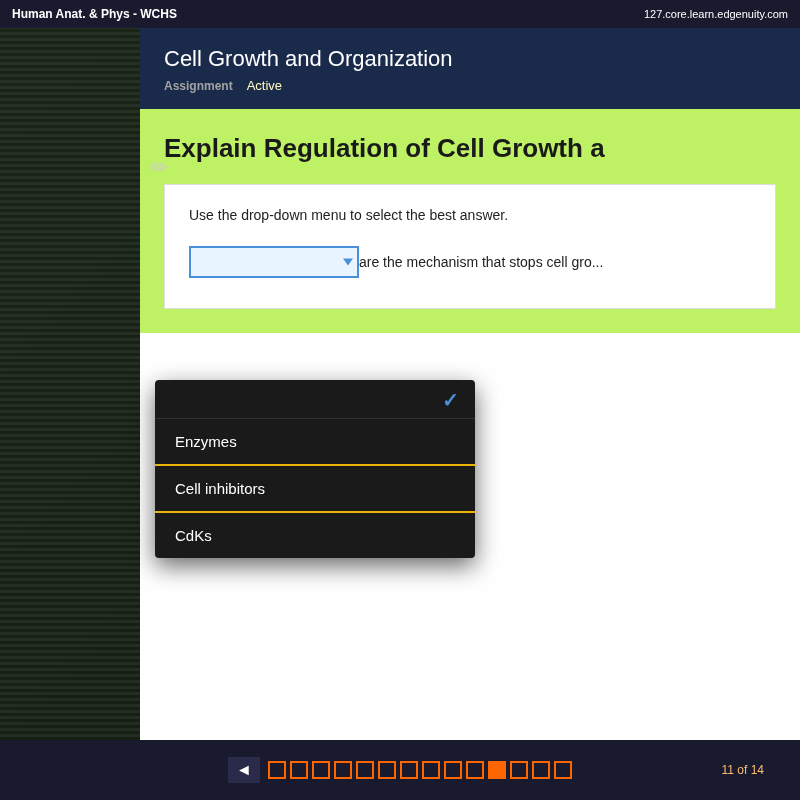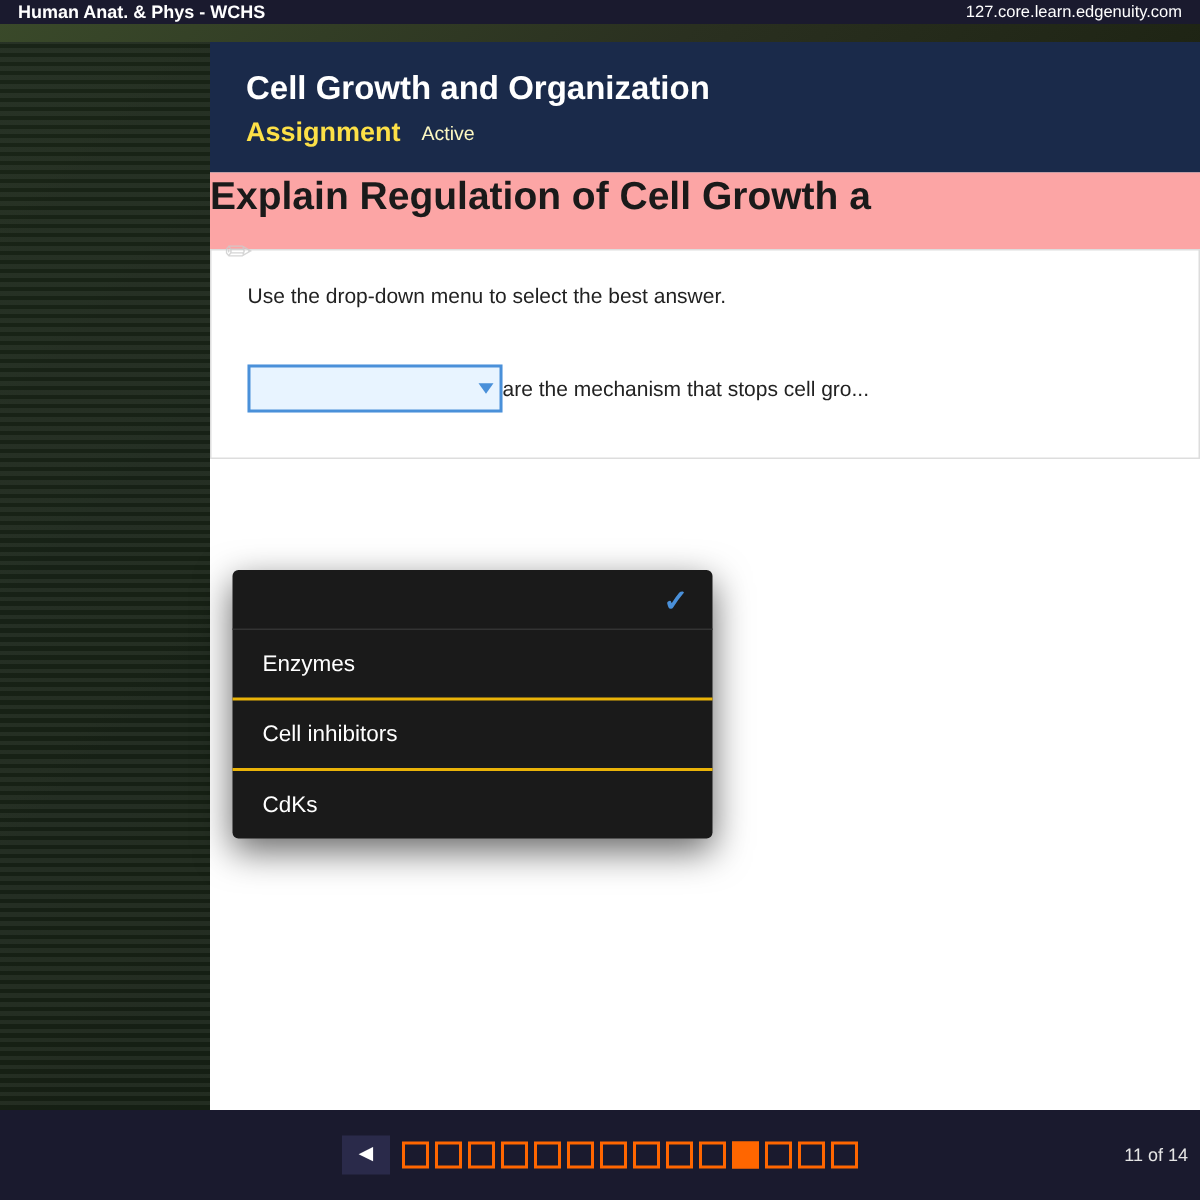--- a/index.html
+++ b/index.html
@@ -20,21 +20,21 @@
       background: linear-gradient(135deg, #3a4a2a 0%, #2a3020 30%, #1a2010 60%, #2a3a1a 100%);
       z-index: 0;
     }
 
     
     .top-bar {
       position: absolute;
       top: 0;
       left: 0;
       right: 0;
-      height: 16px;
+      height: 28px;
       background: #1a1a2e;
       display: flex;
       align-items: center;
       justify-content: space-between;
       padding: 0 12px;
       z-index: 10;
     }
 
     .top-bar-left {
       color: #ffffff;
@@ -60,33 +60,33 @@
     }
 
     .panel-header {
       background: #1a2a4a;
       padding: 18px 24px 16px;
     }
 
     .panel-title {
       color: #ffffff;
       font-size: 22px;
-      font-weight: bold;
+      font-weight: normal;
       margin-bottom: 6px;
     }
 
     .panel-meta {
       display: flex;
       align-items: center;
       gap: 14px;
     }
 
     .assignment-label {
-      color: #fde047;
-      font-size: 18px;
+      color: #a3a3a3;
+      font-size: 12px;
       font-weight: bold;
     }
 
     .active-label {
       color: #fef9c3;
       font-size: 13px;
       text-align: center;
     }
 
     
@@ -98,21 +98,22 @@
     }
 
     .edit-icon {
       color: #cccccc;
       font-size: 22px;
       opacity: 0.8;
     }
 
     
     .content-area {
-      background: #fca5a5;
+      background: #bef264;
+      padding: 24px;
       position: relative;
     }
 
     .section-title {
       font-size: 26px;
       font-weight: bold;
       color: #1a1a1a;
       margin-bottom: 20px;
       line-height: 1.2;
     }
@@ -120,21 +121,21 @@
     .question-box {
       background: #ffffff;
       border: 1px solid #ddd;
       padding: 20px 24px 30px;
       position: relative;
     }
 
     .question-instruction {
       font-size: 14px;
       color: #222;
-      margin-bottom: 35px;
+      margin-bottom: 20px;
       line-height: 1.5;
     }
 
     .dropdown-row {
       display: flex;
       align-items: center;
       gap: 0;
     }
 
     .dropdown-select {
@@ -247,22 +248,22 @@
       background: transparent;
       display: inline-block;
     }
 
     .page-dot.active {
       background: #ff6600;
     }
 
     .page-counter {
       position: absolute;
-      right: 8px;
-      color: #e5e5e5;
+      right: 36px;
+      color: #fdba74;
       font-size: 12px;
     }
 
     
     .left-sidebar {
       position: absolute;
       top: 28px;
       left: 0;
       width: 140px;
       bottom: 60px;

